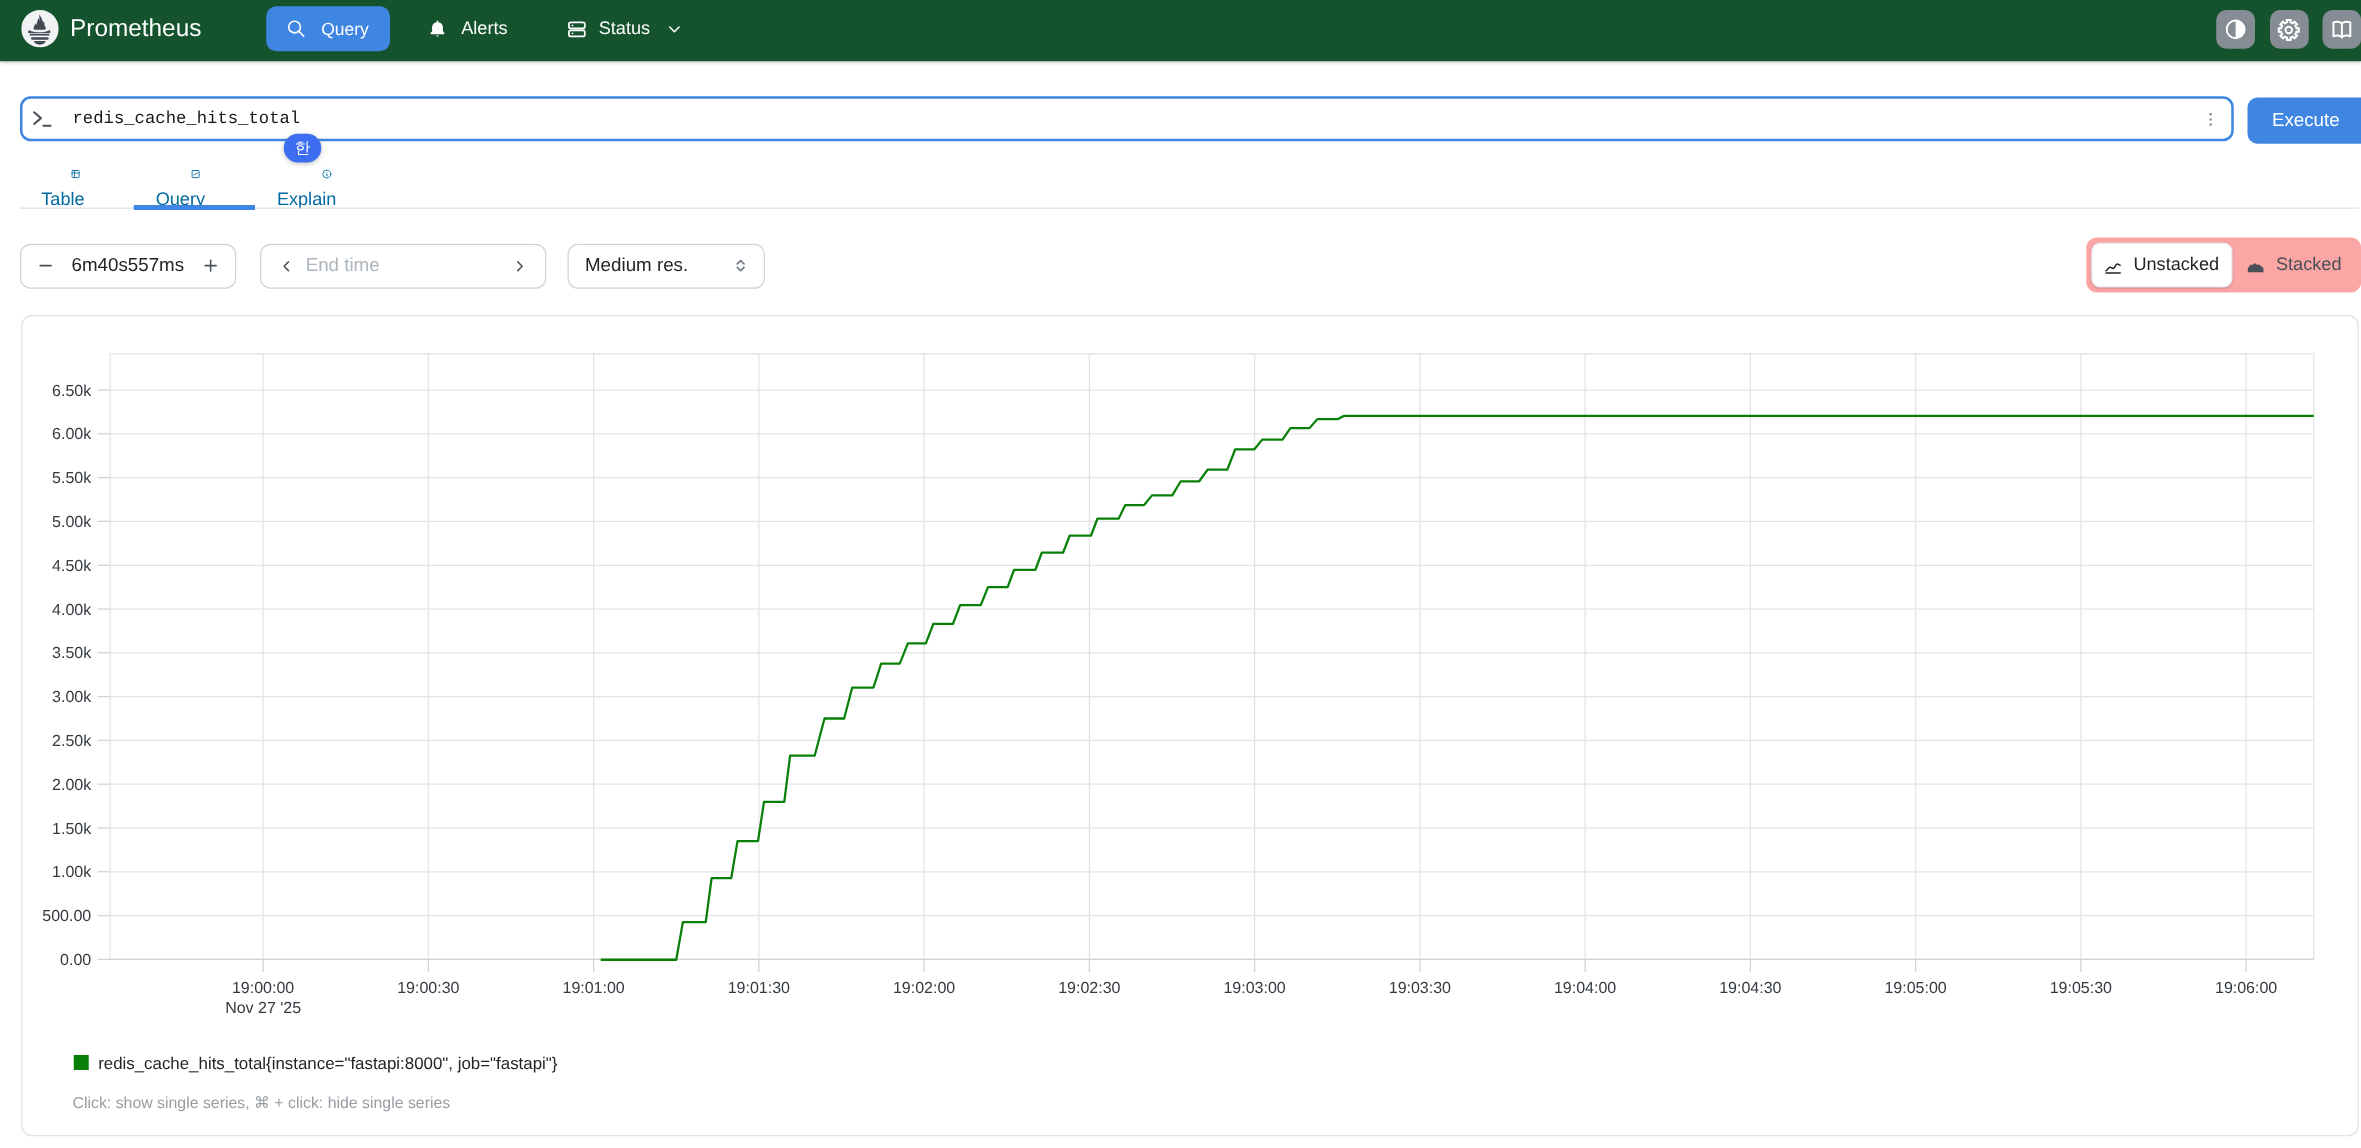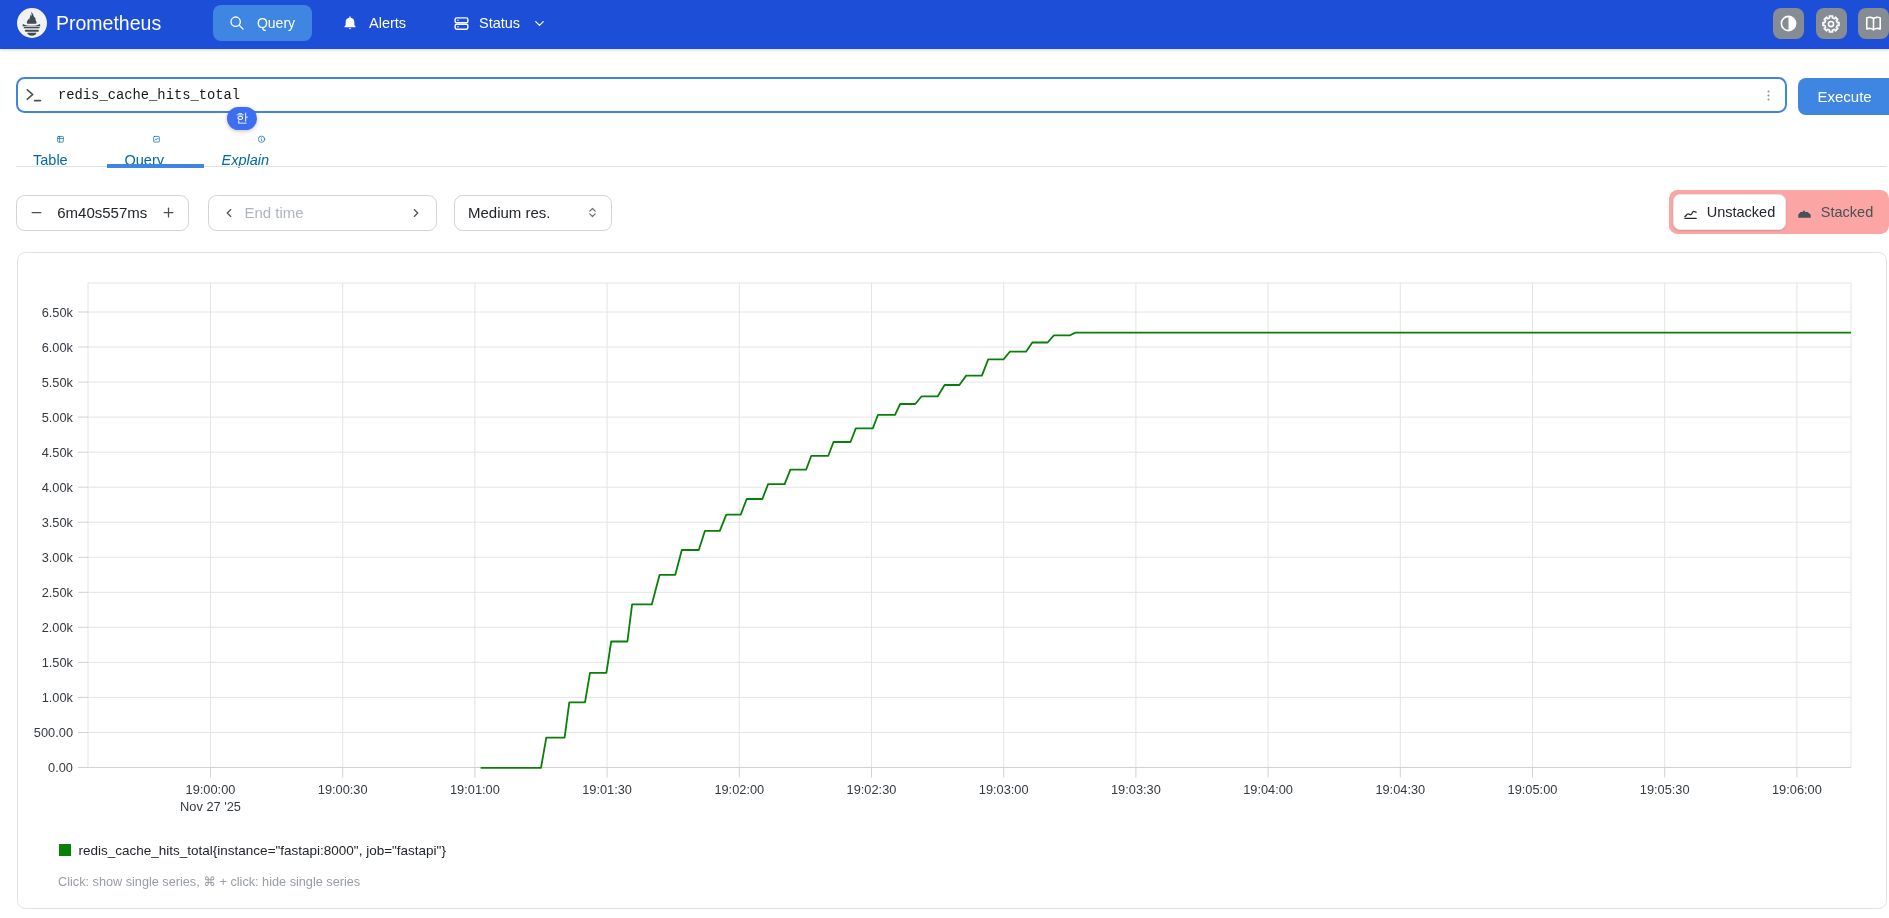--- a/index.html
+++ b/index.html
@@ -1,18 +1,18 @@
 <!DOCTYPE html>
 <html><head><meta charset="utf-8"><title>Prometheus</title>
 <style>
 * { margin:0; padding:0; box-sizing:border-box; }
 html,body { width:1889px; height:918px; overflow:hidden; background:#fff;
   font-family:"Liberation Sans",sans-serif; -webkit-font-smoothing:antialiased; }
 
-#nav { position:absolute; left:0; top:0; width:1889px; height:49px; background:#1d4ed8;
+#nav { position:absolute; left:0; top:0; width:1889px; height:49px; background:#14532d;
   box-shadow:0 1px 3px rgba(0,0,0,.18); }
 #nav .ni { position:absolute; display:flex; align-items:center; color:#fdfdfd; }
 #navtitle { left:56px; top:0; height:46px; font-size:19.5px; }
 #qbtn { left:212.5px; top:5px; width:99px; height:35.6px; background:#3e86e2; border-radius:8px;
   justify-content:center; gap:12px; font-size:14px; font-weight:500; color:#fff; }
 #alerts { left:342px; top:0; height:46px; gap:11px; font-size:14.5px; font-weight:500; }
 #status { left:453px; top:0; height:46px; gap:9px; font-size:14.5px; font-weight:500; }
 .nbtn { position:absolute; top:8px; width:31px; height:31px; border-radius:8px; background:#858c94;
   color:#fff; display:flex; align-items:center; justify-content:center; }
 
@@ -141,21 +141,21 @@
       </svg>
       <span>Table</span>
     </div>
   <div class="tab" style="left:124.5px;">
       <svg width="15" height="15" viewBox="0 0 24 24" fill="none" stroke="currentColor" stroke-width="2" stroke-linecap="round" stroke-linejoin="round" style="">
         <rect x="4" y="4" width="16" height="16" rx="2"></rect>
         <path d="M7.5 14.5l3-3.5 2.5 2 3.5-4"></path>
       </svg>
       <span>Query</span>
     </div>
-  <div class="tab" style="left:221.5px;font-style:italic;">
+  <div class="tab" style="left:221.5px;">
       <svg width="15" height="15" viewBox="0 0 24 24" fill="none" stroke="currentColor" stroke-width="2" stroke-linecap="round" stroke-linejoin="round" style="">
         <circle cx="12" cy="12" r="9"></circle>
         <line x1="12" y1="8" x2="12" y2="8.01"></line>
         <path d="M11 12h1v4h1"></path>
       </svg>
       <span>Explain</span>
     </div>
 </div>
 <div id="tabline"></div>
 <div id="tabund"></div>

